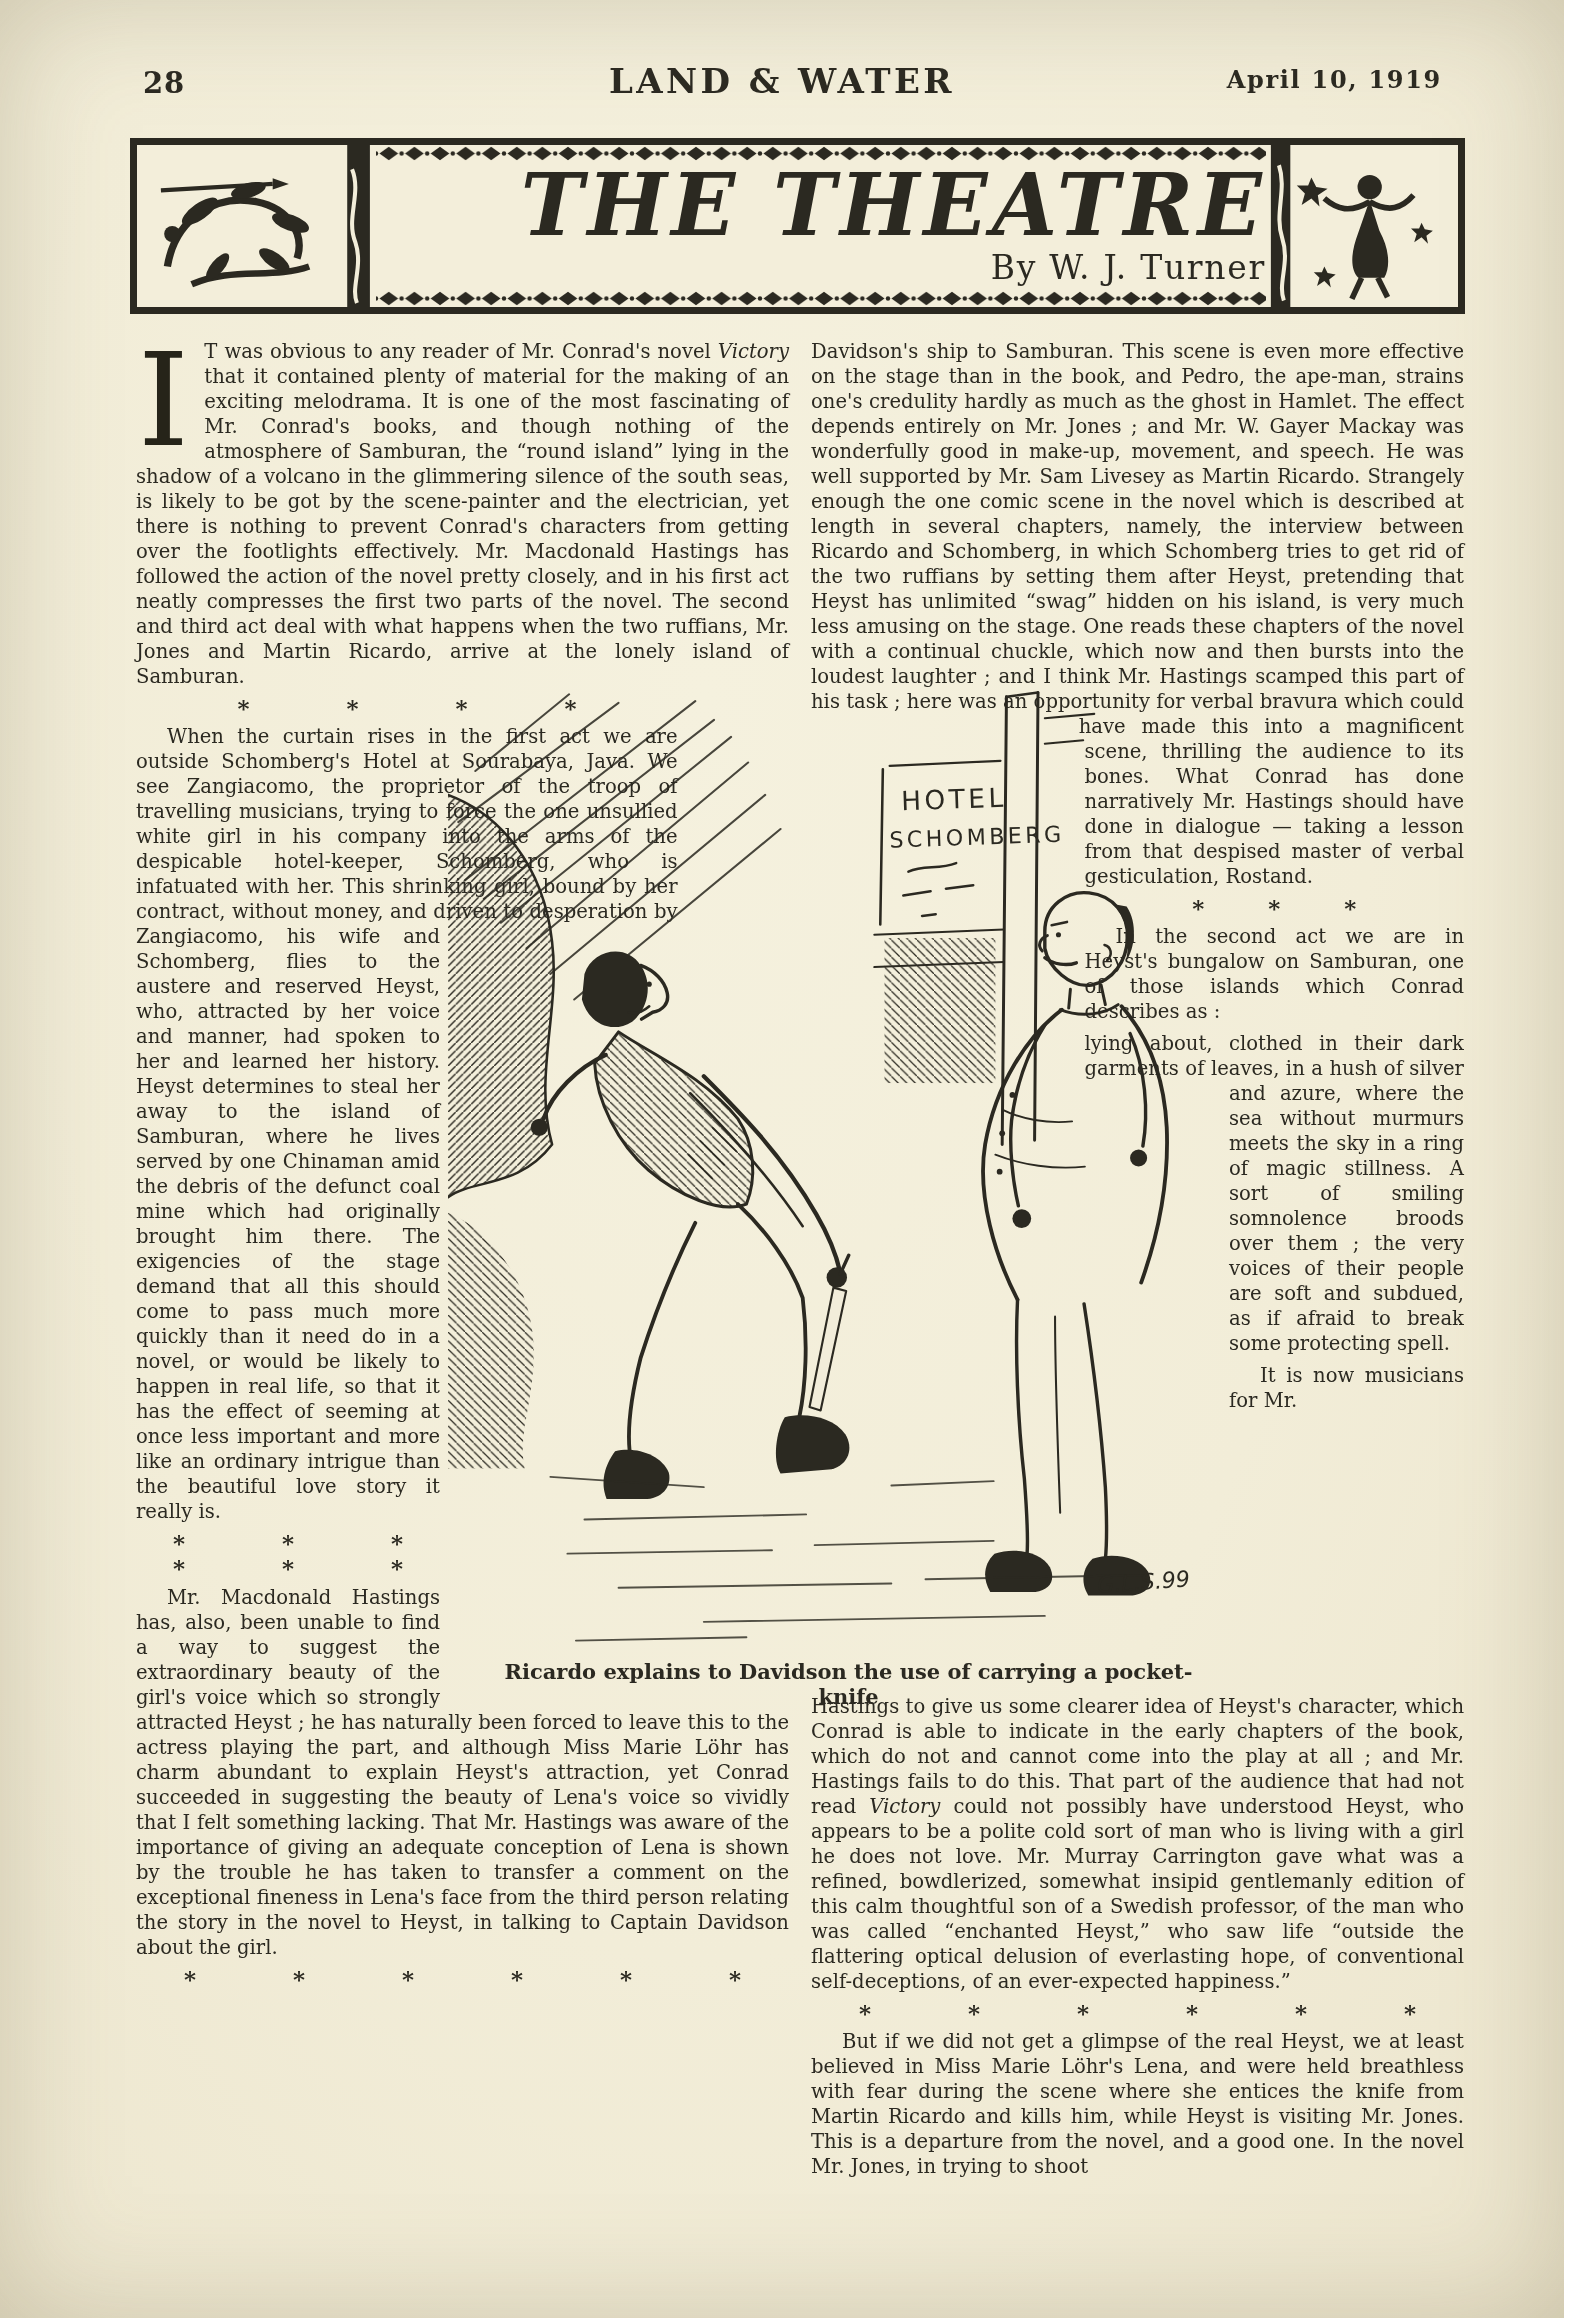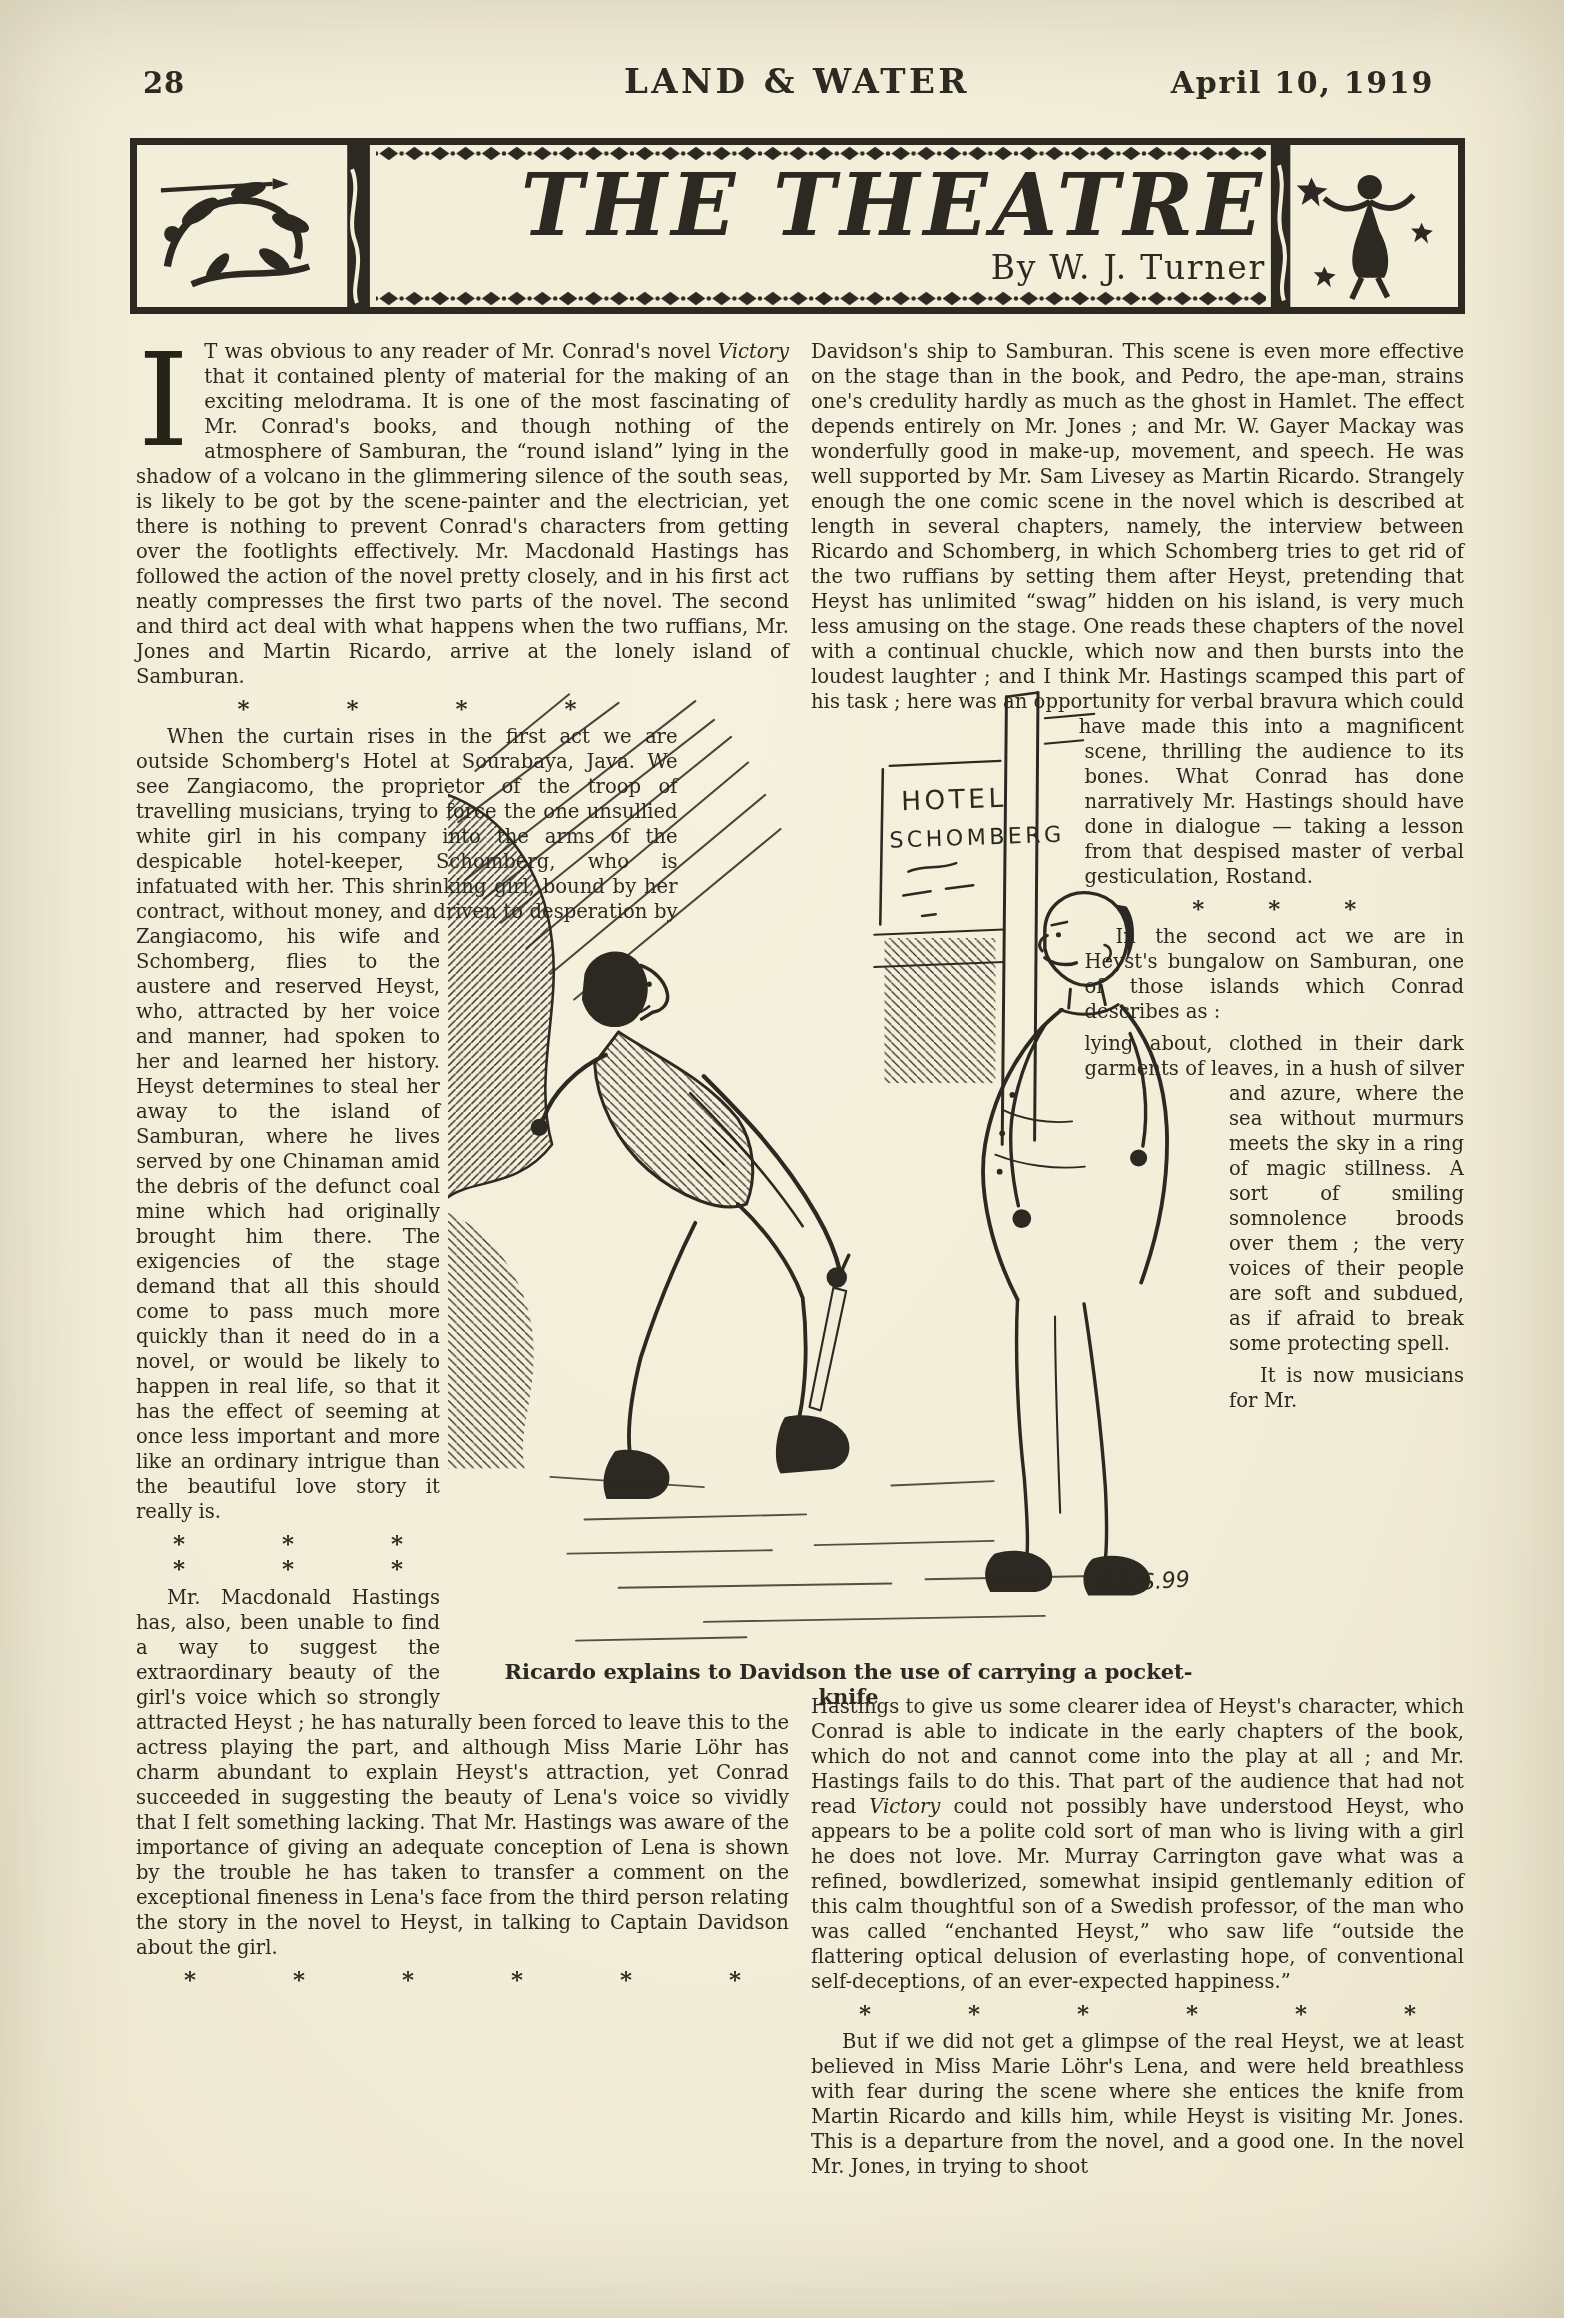--- a/index.html
+++ b/index.html
@@ -8,23 +8,23 @@
     background: radial-gradient(ellipse at 45% 30%, #f5f1de 0%, #f2edd8 55%, #ece5cd 100%);
     font-family:"DejaVu Serif", serif;
     color:#2b2921;
   }
   .page::after{
     content:""; position:absolute; inset:0; pointer-events:none;
     box-shadow: inset 0 0 119px rgba(115,104,72,.28);
   }
   
   .hdr-num{position:absolute; left:143px; top:66px; font-size:29px; font-weight:bold; letter-spacing:0.9px;}
-  .hdr-title{position:absolute; left:15px; top:61px; width:100%; text-align:center;
+  .hdr-title{position:absolute; left:0; top:61px; width:100%; text-align:center;
     font-size:34px; font-weight:bold; letter-spacing:3.4px;}
-  .hdr-date{position:absolute; right:130px; top:65px; font-size:30px; font-weight:bold; letter-spacing:1.7px;}
+  .hdr-date{position:absolute; right:122px; top:65px; font-size:24px; font-weight:bold; letter-spacing:1.7px;}
   
   .banner{
     position:absolute; left:130px; top:138px; width:1335px; height:176px;
     border:7.7px solid #2b2921; background:#f3eeda; display:flex; box-sizing:border-box;
   }
   .banner svg{display:block; height:100%;}
   .banner-center{flex:1; display:flex; flex-direction:column; min-width:0;}
   .dstrip{width:100%; height:17px; flex:0 0 17px;}
   .banner-mid{flex:1; display:flex; flex-direction:column; align-items:flex-end; justify-content:center;}
   .art-title{

